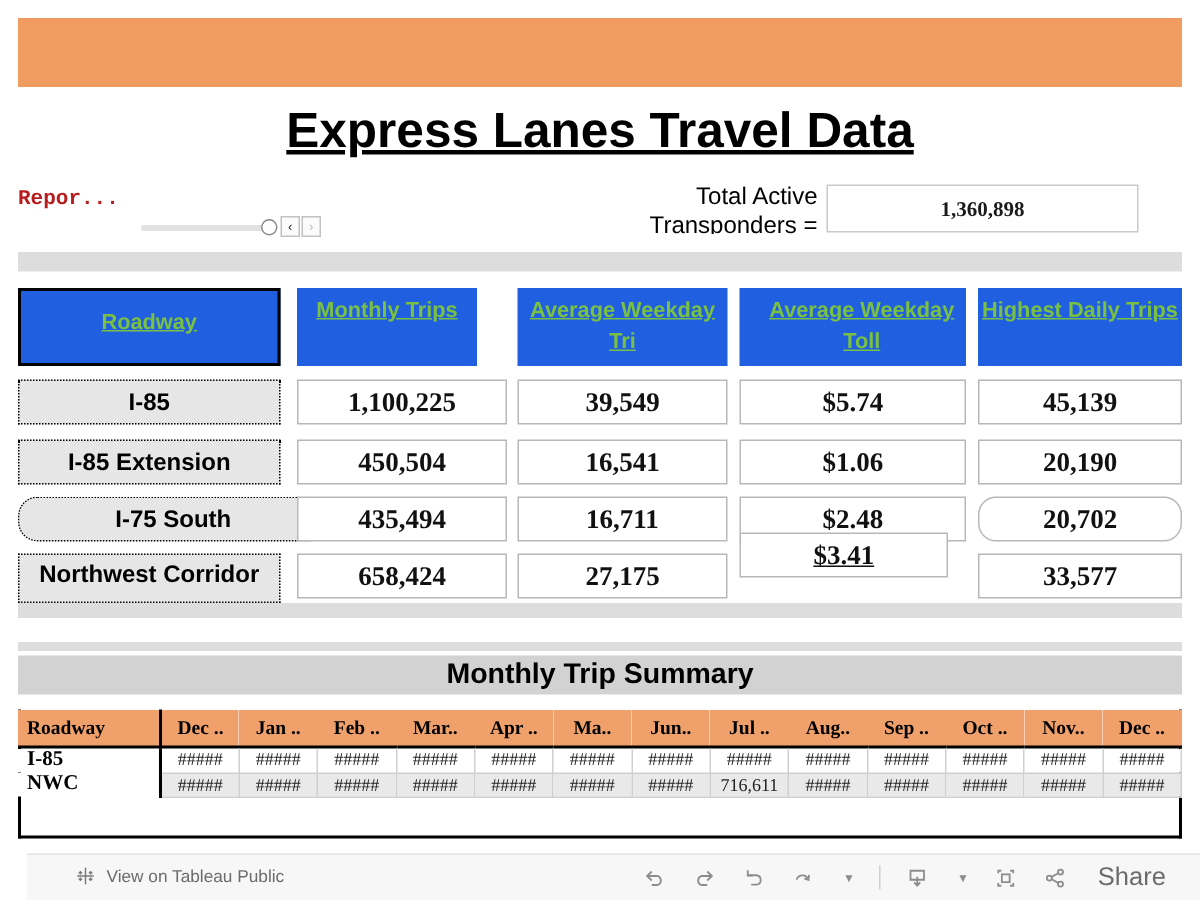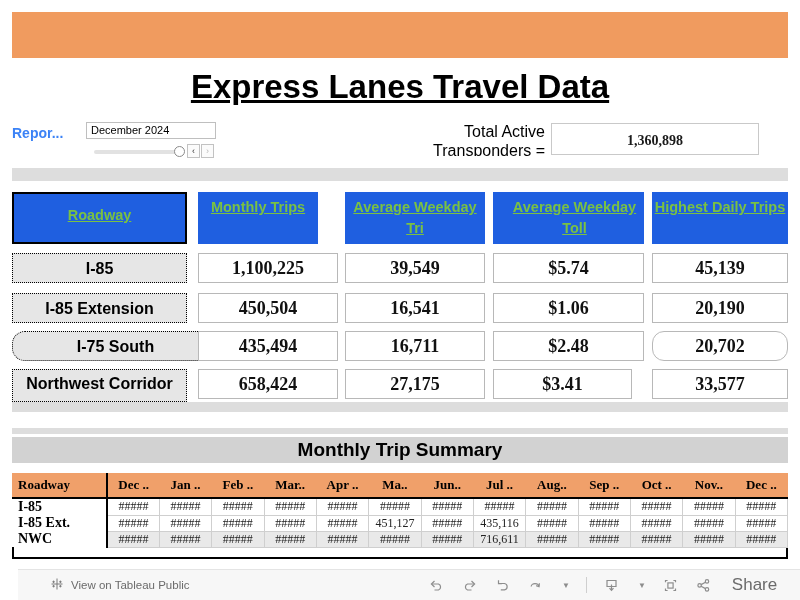--- a/index.html
+++ b/index.html
@@ -41,24 +41,25 @@
   #param-block {
     position: absolute;
     left: 12px; top: 122px;
     width: 210px; height: 42px;
   }
   #param-label {
     position: absolute;
     left: 0; top: 3px;
     font-size: 14px;
     font-weight: bold;
-    color: #3b82f6;
+    color: #b91c1c;
     white-space: nowrap;
     overflow: hidden;
     width: 72px;
+    font-family: Liberation Mono, monospace;
   }
   #param-value-box {
     position: absolute;
     left: 74px; top: 0px;
     width: 130px; height: 17px;
     border: 1px solid #bfbfbf;
     background: #ffffff;
     box-sizing: border-box;
     font-size: 11px;
     color: #000;
@@ -299,21 +300,20 @@
 </style>
 </head>
 <body>
 
 <div id="banner"></div>
 
 <div id="title">Express Lanes Travel Data</div>
 
 <div id="param-block">
   <div id="param-label">Repor...</div>
-  <div id="param-value-box">December 2024</div>
   <div id="slider-row">
     <div id="slider-track"></div>
     <div id="slider-thumb"></div>
     <div class="step-btn" id="step-prev">‹</div>
     <div class="step-btn" id="step-next">›</div>
   </div>
 </div>
 
 <div id="transponder-label">Total Active Transponders =</div>
 <div id="transponder-box">
@@ -343,21 +343,21 @@
 
   <div class="kpi-rowhdr" style="left:0px;   top:139px; width:207px;border-radius:13px;">I-75 South</div>
   <div class="kpi-cell" style="left:186px; top:139px; width:140px;">435,494</div>
   <div class="kpi-cell" style="left:333px; top:139px; width:140px;">16,711</div>
   <div class="kpi-cell" style="left:481px; top:139px; width:151px;">$2.48</div>
   <div class="kpi-cell" style="left:640px; top:139px; width:136px;border-radius:12px;">20,702</div>
 
   <div class="kpi-rowhdr two-line" style="left:0px; top:177px; width:175px; height:33px;">Northwest Corridor</div>
   <div class="kpi-cell" style="left:186px; top:177px; width:140px;">658,424</div>
   <div class="kpi-cell" style="left:333px; top:177px; width:140px;">27,175</div>
-  <div class="kpi-cell" style="left:481px; top:177px; width:139px;">$3.41</div>
+  <div class="kpi-cell" style="left:481px; top:163px; width:139px;text-decoration:underline;">$3.41</div>
   <div class="kpi-cell" style="left:640px; top:177px; width:136px;">33,577</div>
 </div>
 
 <div class="gray-bar" id="gray-bar-2"></div>
 <div class="gray-bar" id="gray-bar-3"></div>
 
 <div id="summary-title">Monthly Trip Summary</div>
 
 <div id="summary-wrap"></div>
 <table id="summary-table">
@@ -389,36 +389,20 @@
       <td>#####</td>
       <td>#####</td>
       <td>#####</td>
       <td>#####</td>
       <td>#####</td>
       <td>#####</td>
       <td>#####</td>
       <td>#####</td>
       <td>#####</td>
     </tr>
-    <tr class="plain">
-      <td class="rowlabel">I-85 Ext.</td>
-      <td>#####</td>
-      <td>#####</td>
-      <td>#####</td>
-      <td>#####</td>
-      <td>#####</td>
-      <td>451,127</td>
-      <td>#####</td>
-      <td>435,116</td>
-      <td>#####</td>
-      <td>#####</td>
-      <td>#####</td>
-      <td>#####</td>
-      <td>#####</td>
-    </tr>
     <tr class="alt">
       <td class="rowlabel">NWC</td>
       <td>#####</td>
       <td>#####</td>
       <td>#####</td>
       <td>#####</td>
       <td>#####</td>
       <td>#####</td>
       <td>#####</td>
       <td>716,611</td>

